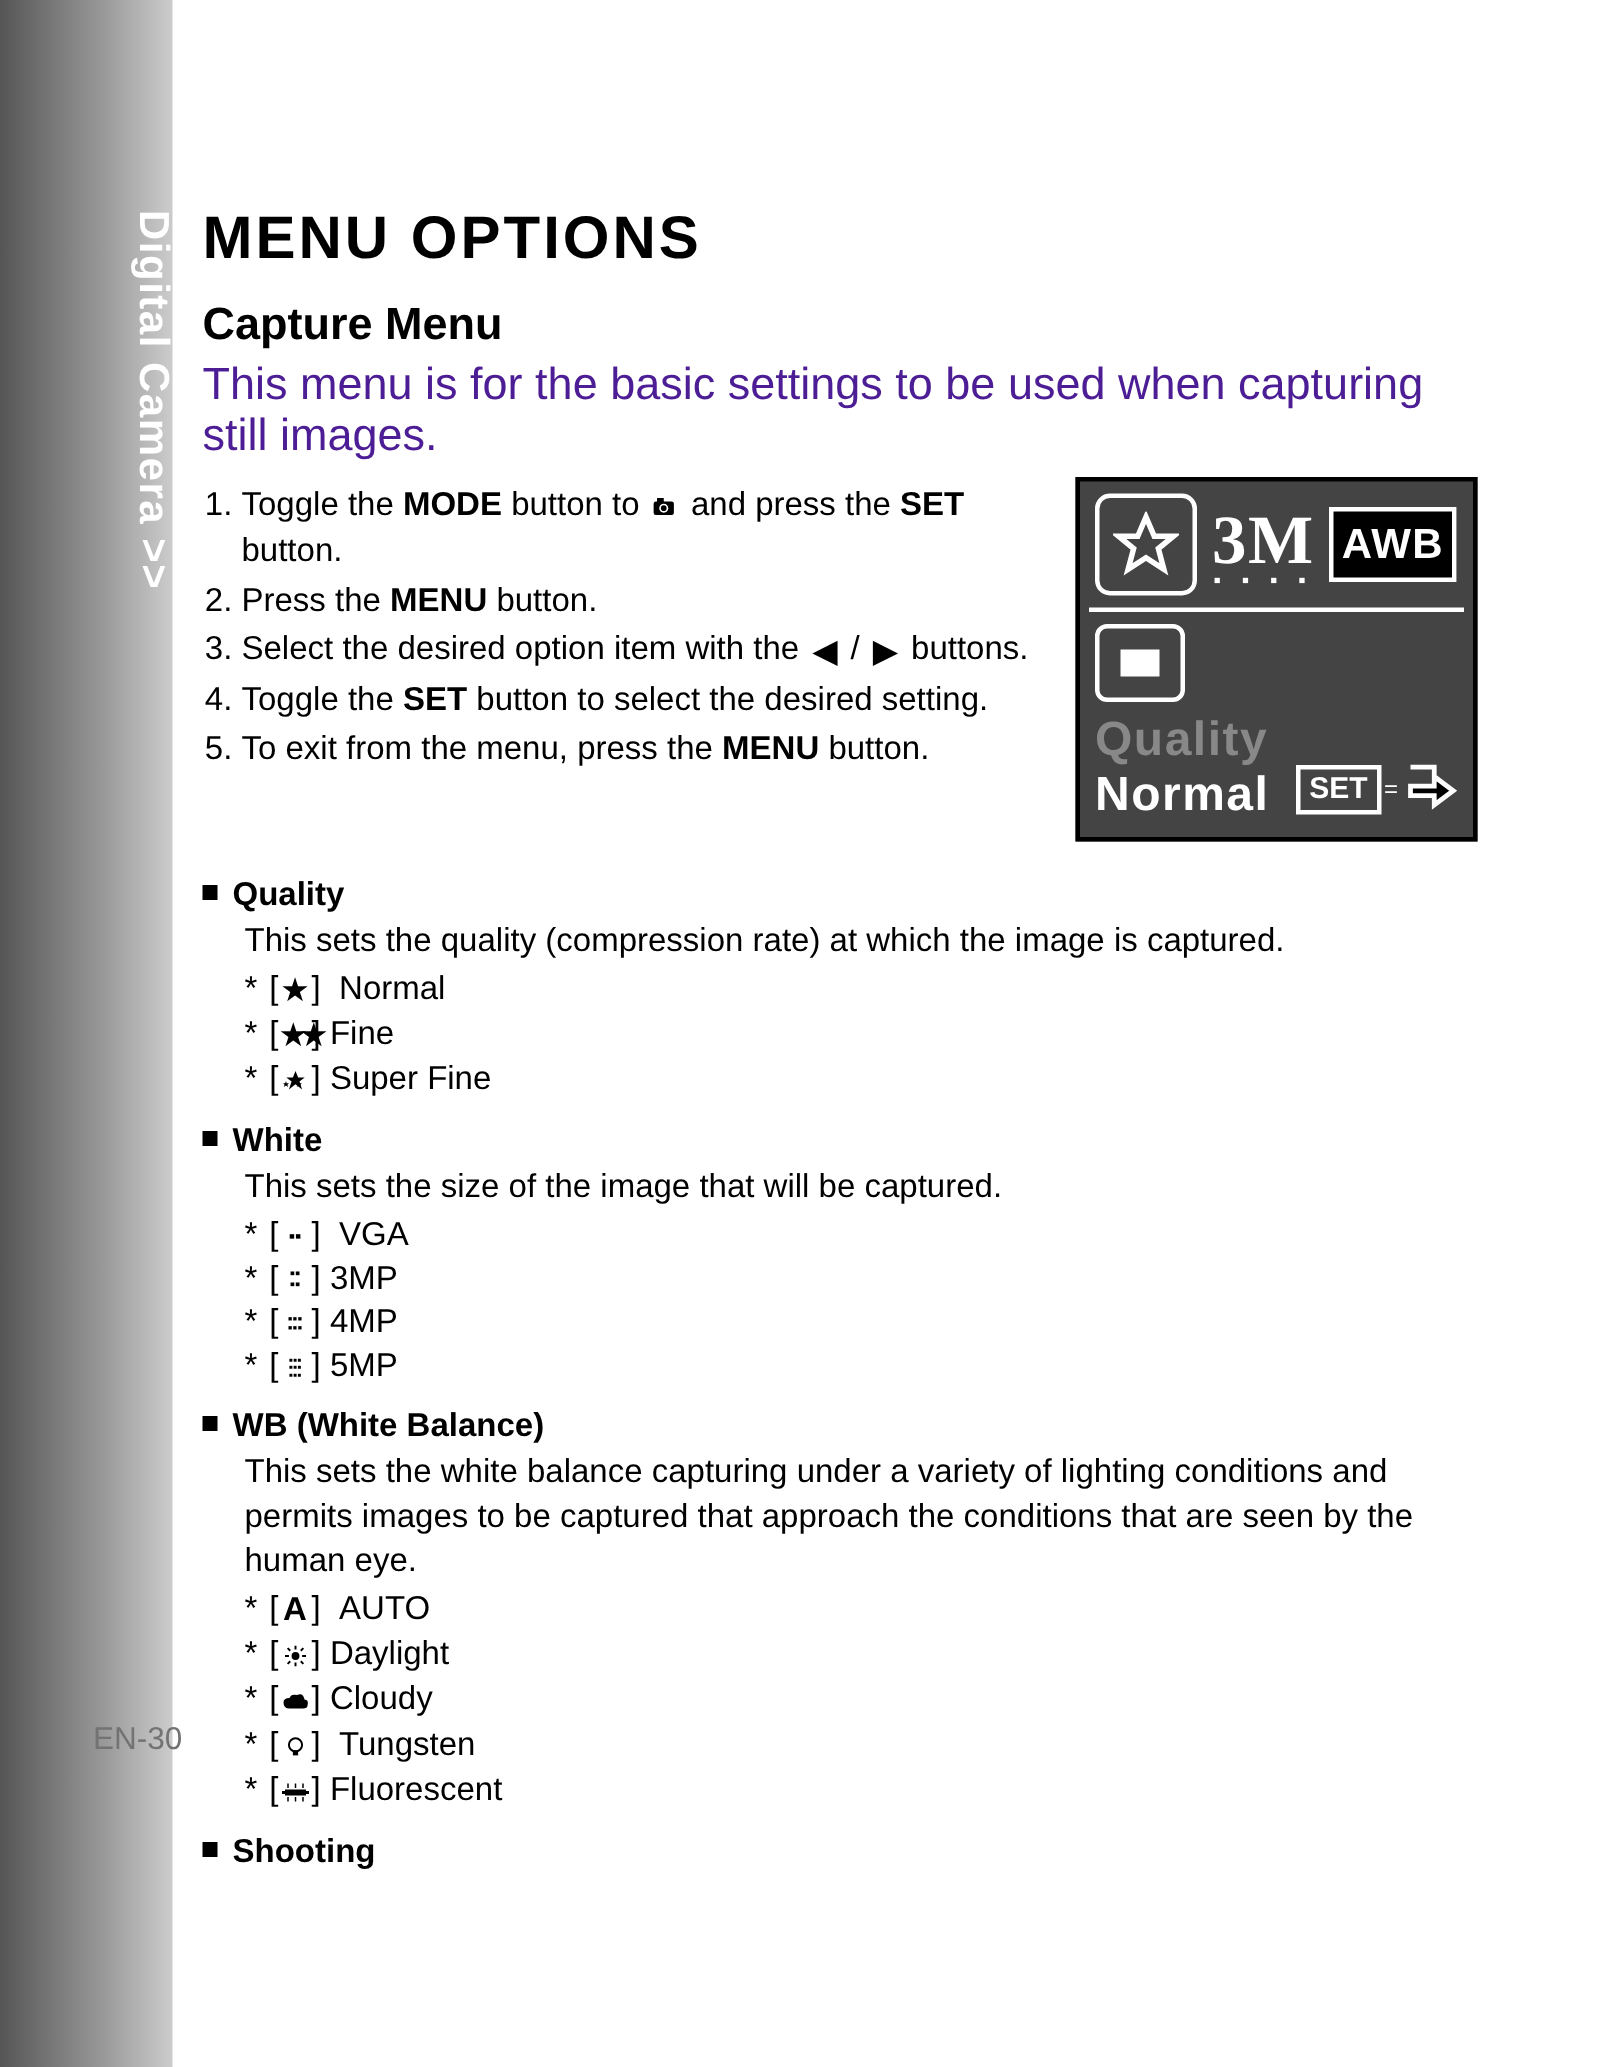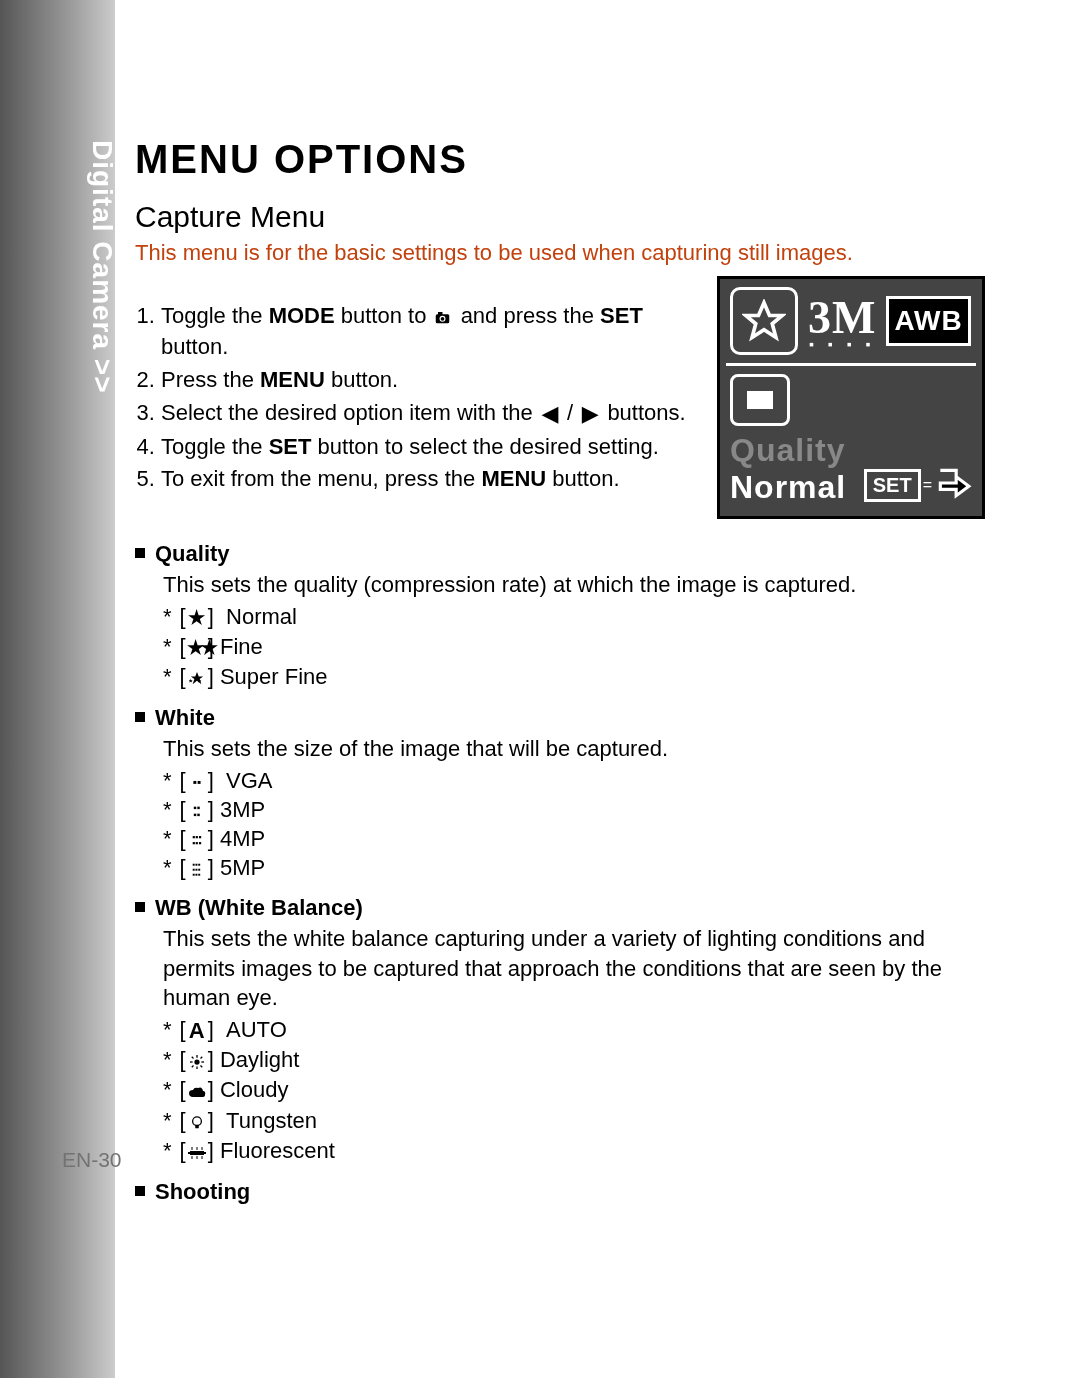--- a/index.html
+++ b/index.html
@@ -47,32 +47,32 @@
   }
   h1 {
     font-size: 40px;
     font-weight: 900;
     letter-spacing: 2px;
     margin: 22px 0 10px 0;
     font-family: Arial Black, Arial, sans-serif;
   }
   h2 {
     font-size: 30px;
-    font-weight: 400;
+    font-weight: 700;
     margin: 18px 0 6px 0;
     font-family: Arial Black, Arial, sans-serif;
   }
   p.intro {
-    font-size: 22px;
+    font-size: 30px;
     margin: 6px 0 10px 0;
-    color: #c2410c;
+    color: #4c1d95;
   }
   .two-col {
     display: flex;
-    align-items: center;
+    align-items: flex-start;
     gap: 18px;
   }
   .steps {
     flex: 1;
     font-size: 22px;
     line-height: 1.35;
   }
   .steps ol {
     margin: 0;
     padding-left: 26px;

